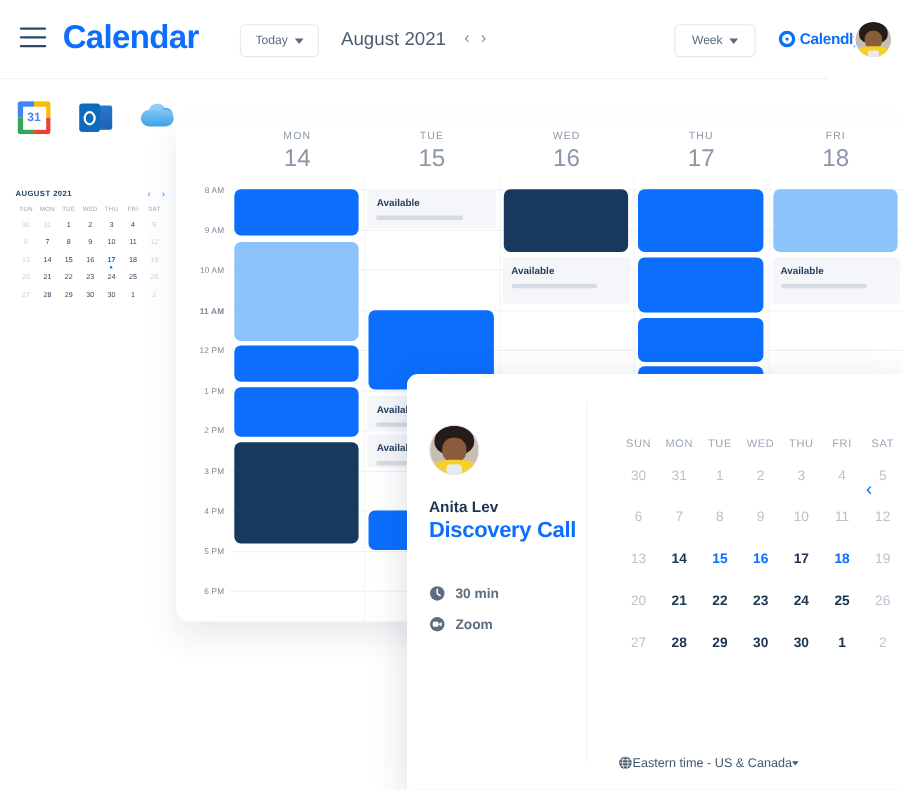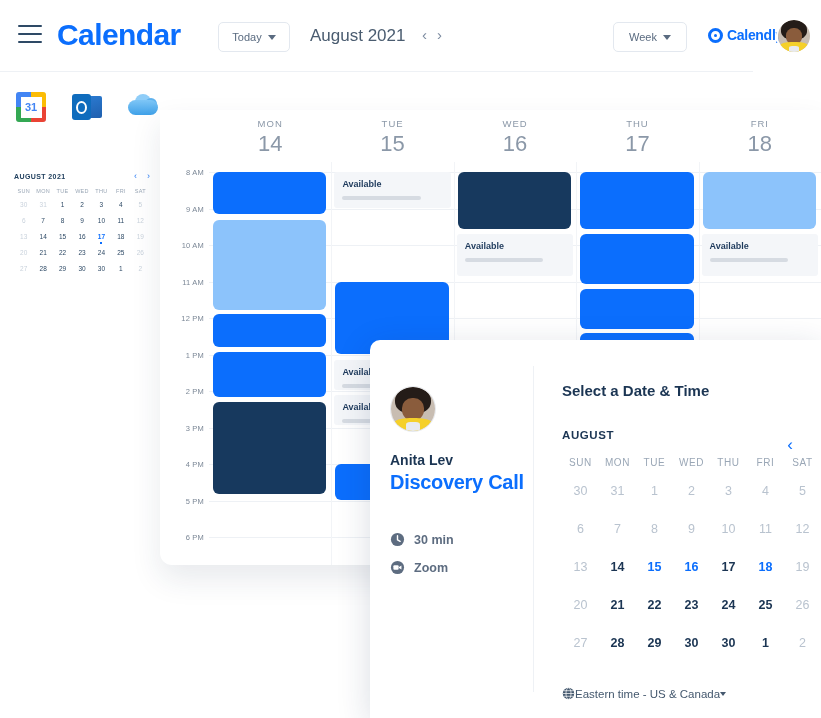--- a/index.html
+++ b/index.html
@@ -295,21 +295,21 @@
         </div>
       </div>
     <div class="gridarea" id="gridArea">
         <div class="rowline" style="top: 10px;"></div>
         <div class="timelbl" style="top: 6px;">8 AM</div>
         <div class="rowline" style="top: 46.5px;"></div>
         <div class="timelbl" style="top: 42.5px;">9 AM</div>
         <div class="rowline" style="top: 83px;"></div>
         <div class="timelbl" style="top: 79px;">10 AM</div>
         <div class="rowline" style="top: 119.5px;"></div>
-        <div class="timelbl" style="top: 115.5px;">11 AM</div>
+        <div class="timelbl" style="top: 115.5px; font-weight: bold;">11 AM</div>
         <div class="rowline" style="top: 156px;"></div>
         <div class="timelbl" style="top: 152px;">12 PM</div>
         <div class="rowline" style="top: 192.5px;"></div>
         <div class="timelbl" style="top: 188.5px;">1 PM</div>
         <div class="rowline" style="top: 229px;"></div>
         <div class="timelbl" style="top: 225px;">2 PM</div>
         <div class="rowline" style="top: 265.5px;"></div>
         <div class="timelbl" style="top: 261.5px;">3 PM</div>
         <div class="rowline" style="top: 302px;"></div>
         <div class="timelbl" style="top: 298px;">4 PM</div>
@@ -382,24 +382,20 @@
             <circle cx="8" cy="8" r="7" fill="#5d6c80"></circle>
             <rect x="3.6" y="5.6" width="5.6" height="4.8" rx="1.1" fill="#fff"></rect>
             <path d="M9.6 7.4l2.6-1.5v4.2L9.6 8.6z" fill="#fff"></path>
           </svg>
           <span>Zoom</span>
         </div>
       </div>
     </div>
 
     <div class="popup-right">
-      <div class="dt-title">Select a Date &amp; Time</div>
-      <div class="dp-head">
-        <span class="dp-month">AUGUST</span>
-      </div>
       <div class="dp-prev">‹</div>
       <div class="dp-grid" id="dpGrid">
           <div class="dp-dow">SUN</div>
           <div class="dp-dow">MON</div>
           <div class="dp-dow">TUE</div>
           <div class="dp-dow">WED</div>
           <div class="dp-dow">THU</div>
           <div class="dp-dow">FRI</div>
           <div class="dp-dow">SAT</div>
           <div class="dp-day">30</div>

